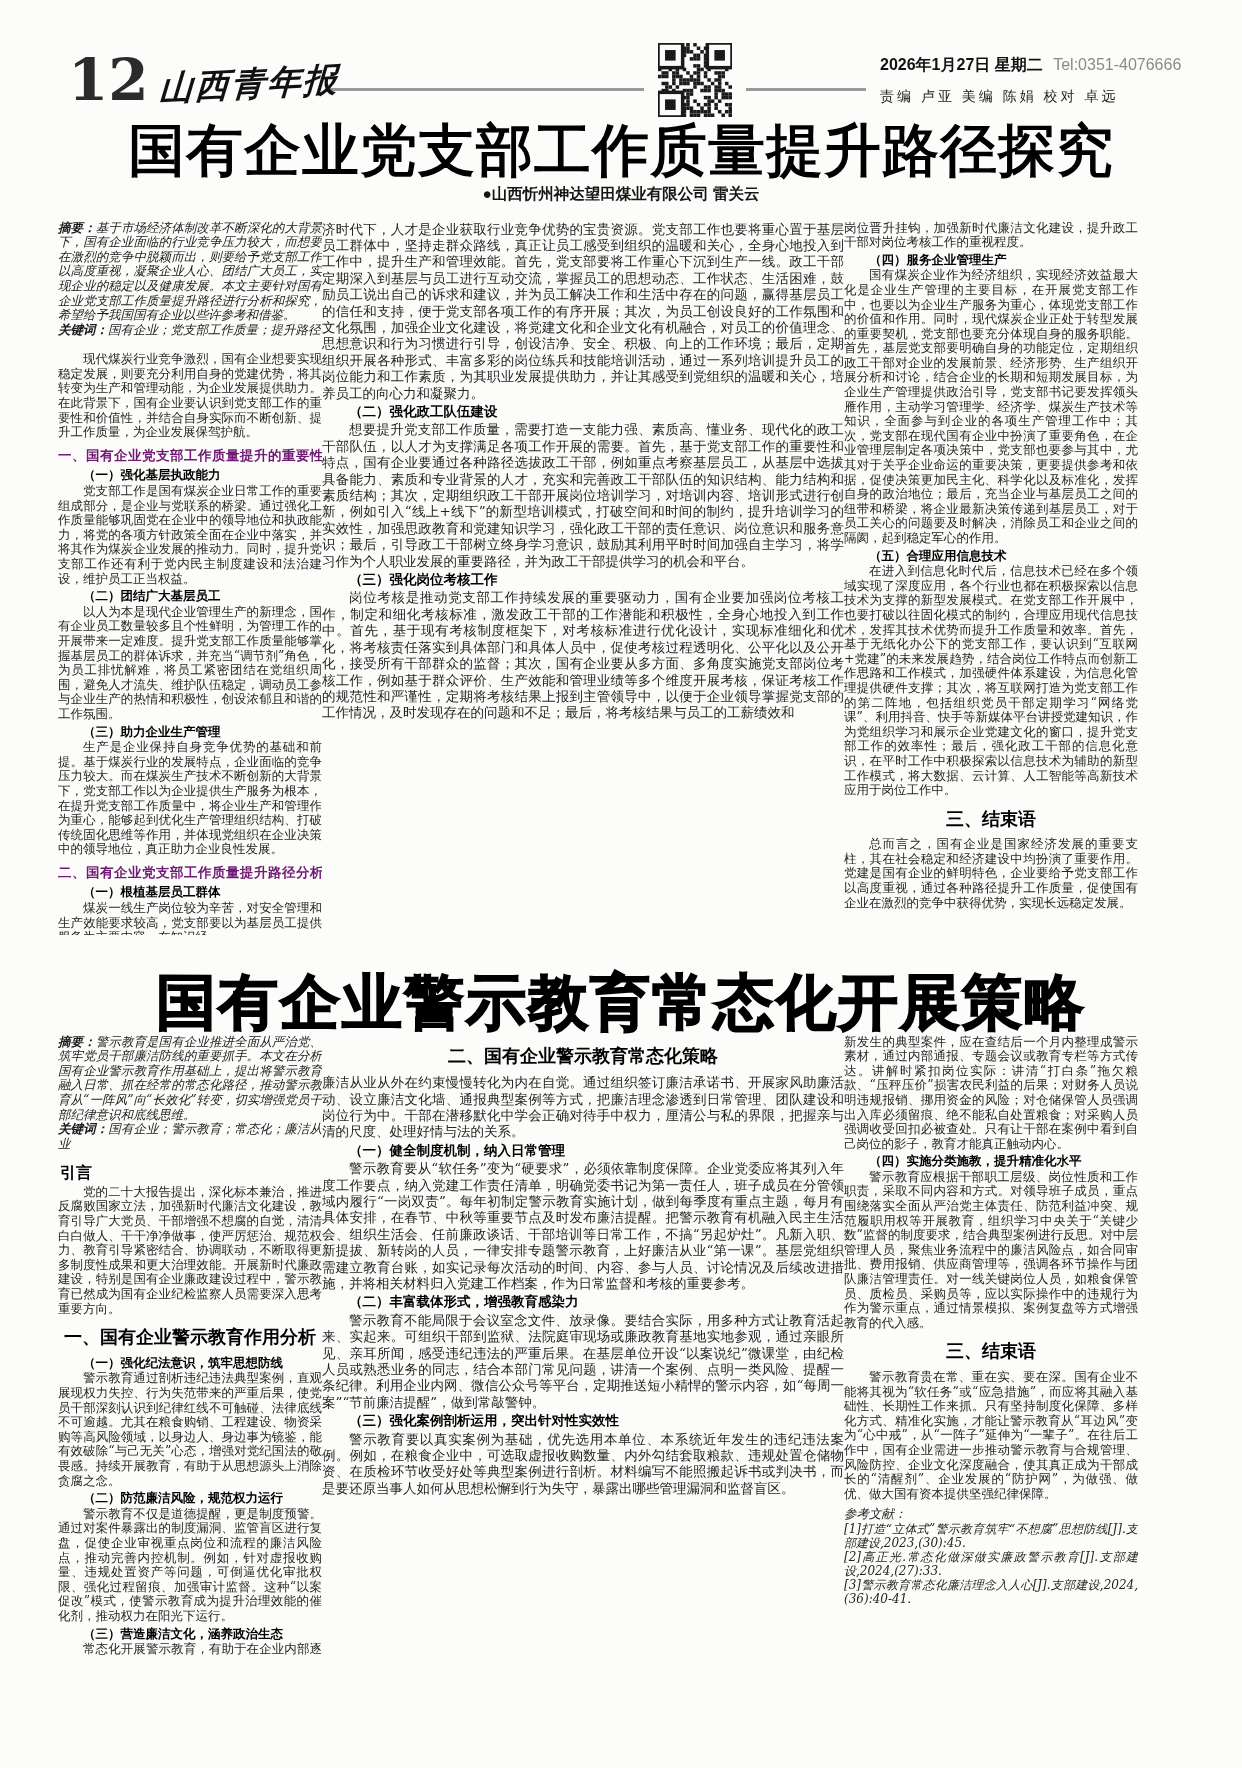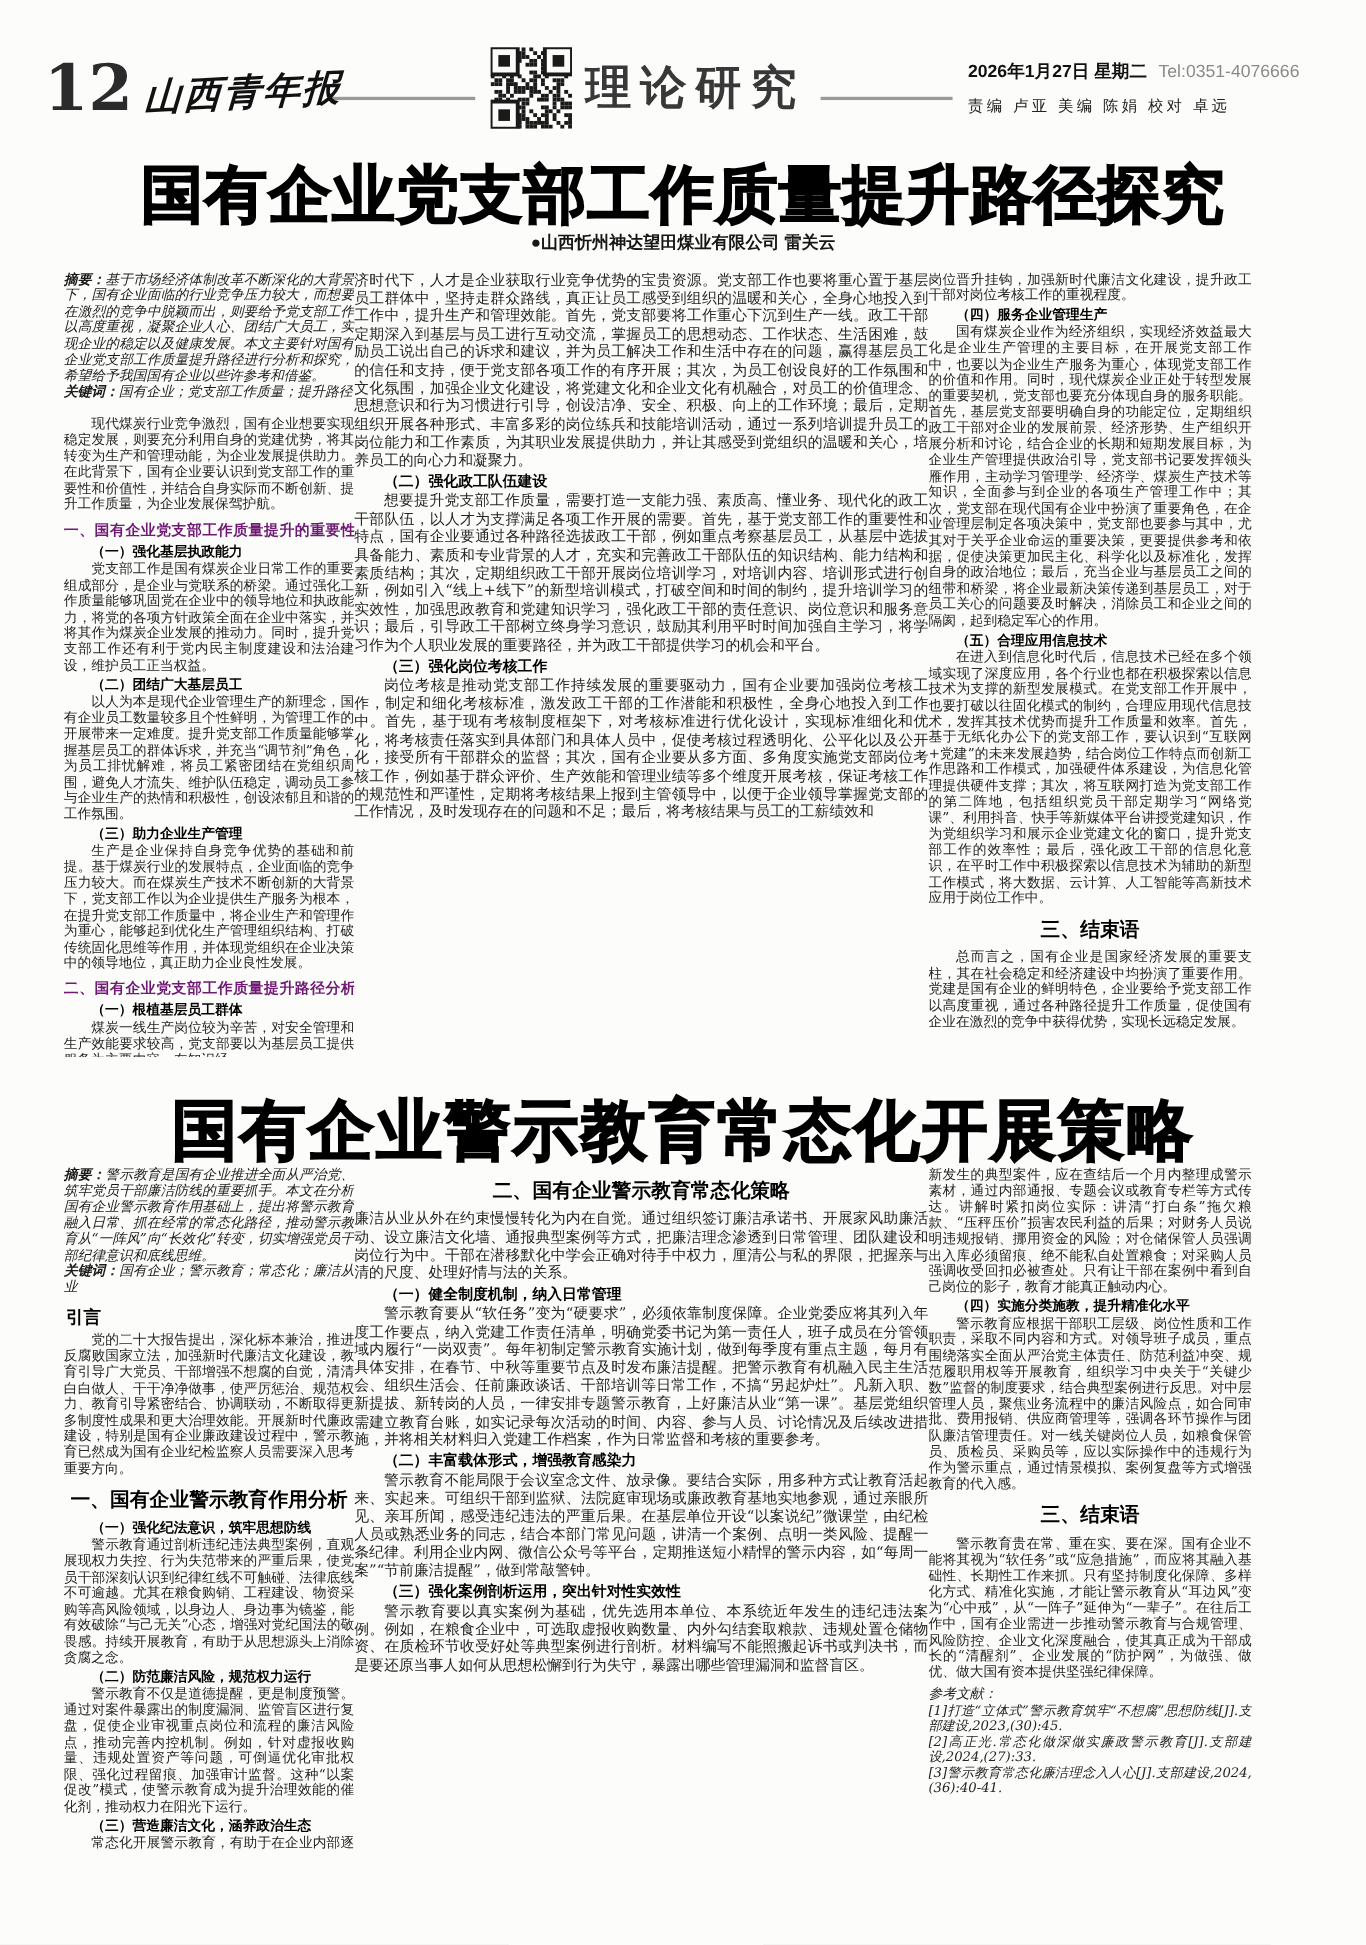--- a/index.html
+++ b/index.html
@@ -3,38 +3,38 @@
 <meta charset="utf-8">
 <style>
   * { margin:0; padding:0; box-sizing:border-box; }
   html,body { background:#e8e8e4; }
   .page {
     position:relative; width:1242px; height:1768px; margin:0 auto;
     background:#fcfcfa; color:#1c1c1c; overflow:hidden;
     font-family:"DejaVu Serif", serif;
   }
   
-  .hdr { display:flex; align-items:center; padding:42px 56px 0 40px; height:118px; }
+  .hdr { display:flex; align-items:center; padding:42px 56px 0 68px; height:118px; }
   .pageno { font-size:58px; font-weight:bold; color:#2b2b2b; line-height:1;
             font-family:"DejaVu Serif", serif; }
   .paper-name { font-size:34px; font-weight:bold; font-style:italic; color:#111;
                 transform:rotate(-3deg) skewX(-6deg); margin:10px 6px 0 10px; width:158px;
                 letter-spacing:2px; white-space:nowrap; font-family:"DejaVu Serif", serif; }
   .hrule { height:3px; background:#9a9a9a; flex:1 1 auto; margin-top:18px; }
   .hrule.l { margin-left:4px; margin-right:14px; }
   .hrule.r { margin-left:14px; margin-right:14px; max-width:120px; }
   .qr { width:74px; height:74px; flex:0 0 auto; }
   .section-title { font-size:42px; font-weight:bold; color:#383838; letter-spacing:8px;
                    margin-left:12px; white-space:nowrap; font-family:"Liberation Sans", sans-serif; }
   .hmeta { width:306px; flex:0 0 auto; text-align:left; font-family:"Liberation Sans", sans-serif; }
   .dateline { font-size:16px; font-weight:bold; color:#111; white-space:nowrap; }
   .dateline .tel { color:#8a8a8a; font-weight:normal; margin-left:6px; }
   .editors { font-size:14px; color:#222; margin-top:12px; letter-spacing:3px; }
   
-  .art1-title { margin-top:26px; text-align:center; font-size:57px; font-weight:700;
+  .art1-title { text-align:center; font-size:57px; font-weight:400;
     color:#000; letter-spacing:1px; white-space:nowrap; line-height:1.15;
     font-family:"DejaVu Serif", serif; -webkit-text-stroke:1.5px #000; }
   .art2-title { margin-top:34px; text-align:center; font-size:60px; font-weight:900;
     color:#000; letter-spacing:2px; white-space:nowrap; line-height:1.1;
     font-family:"DejaVu Serif", serif; -webkit-text-stroke:1.5px #000; }
   .byline { text-align:center; font-size:15.5px; font-weight:bold; color:#161616;
             margin:0 0 16px; font-family:"Liberation Sans", sans-serif; }
   
   .cols { display:flex; padding:0 58px; overflow:hidden; text-align:justify; }
   .cols1 { height:714px; }
@@ -225,21 +225,20 @@
           <rect x="18" y="20" width="1" height="1"></rect>
           <rect x="20" y="20" width="1" height="1"></rect>
           <rect x="0" y="0" width="7" height="7" fill="none" stroke="#1a1a1a" stroke-width="1"></rect>
           <rect x="2" y="2" width="3" height="3"></rect>
           <rect x="14" y="0" width="7" height="7" fill="none" stroke="#1a1a1a" stroke-width="1"></rect>
           <rect x="16" y="2" width="3" height="3"></rect>
           <rect x="0" y="14" width="7" height="7" fill="none" stroke="#1a1a1a" stroke-width="1"></rect>
           <rect x="2" y="16" width="3" height="3"></rect>
         </g>
       </svg>
-    <div class="section-title">理论研究</div>
     <div class="hrule r"></div>
     <div class="hmeta">
       <div class="dateline">
         <span>2026年1月27日 星期二</span>
         <span class="tel">Tel:0351-4076666</span>
       </div>
       <div class="editors">责编 卢亚  美编 陈娟  校对 卓远</div>
     </div>
   </header>
 

